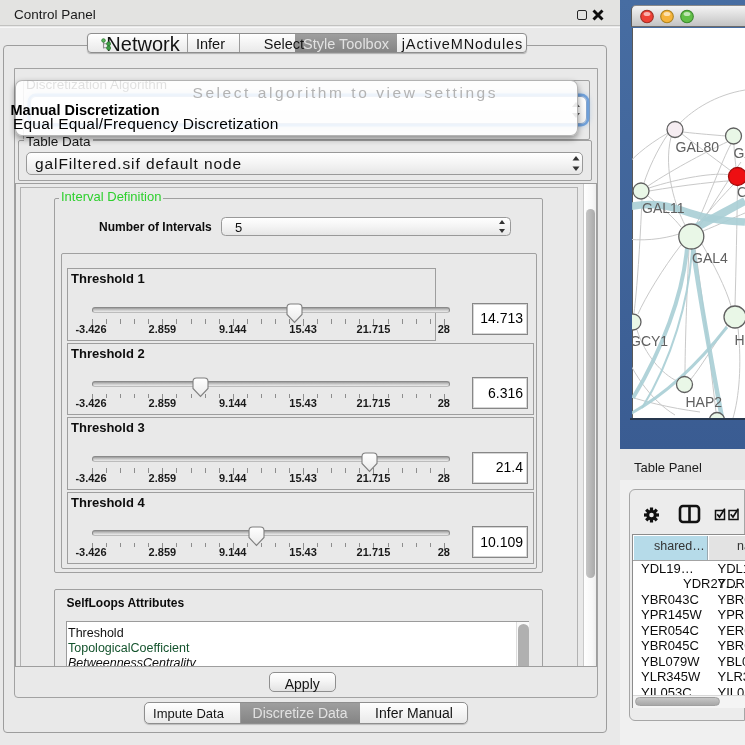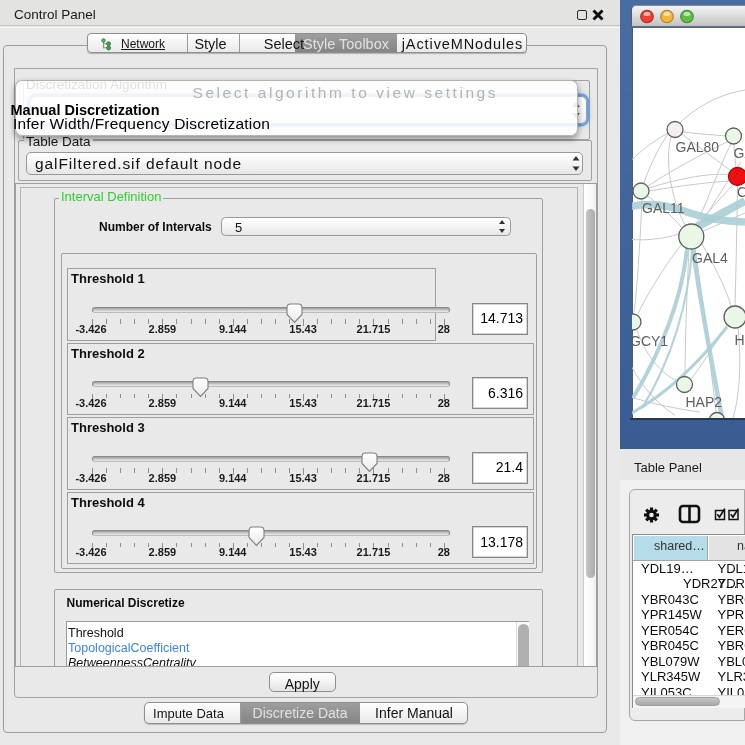--- a/index.html
+++ b/index.html
@@ -20,22 +20,22 @@
 <svg class="abs" style="left:592px;top:9px;" width="12" height="12" viewBox="0 0 12 12">
   <path d="M1.5,1.5 L10.5,10.5 M10.5,1.5 L1.5,10.5" stroke="#0d0d0d" stroke-width="2.9" stroke-linecap="butt"></path>
 </svg>
 
 <div class="abs" style="left:3px;top:45px;width:604px;height:688px;border:1px solid #9d9d9d;border-radius:4px;background:#e9e9e9;"></div>
 
 <div class="abs" style="left:87px;top:33px;width:440px;height:20px;border:1px solid #8e8e8e;border-radius:4px;background:linear-gradient(#ffffff,#f5f5f5 45%,#e9e9e9);box-shadow:0 1px 1px rgba(0,0,0,0.25);overflow:hidden;">
   <div class="abs" style="left:99.3px;top:0;width:1px;height:20px;background:#9b9b9b;"></div>
   <div class="abs" style="left:150.7px;top:0;width:1px;height:20px;background:#9b9b9b;"></div>
   <div class="abs" style="left:207px;top:0;width:102.4px;height:20px;background:linear-gradient(#9e9e9e,#828282);"></div>
-  <div class="abs" style="left:15px;top:1.5px;width:80px;text-align:center;font-size:12px;line-height:16px;color:#141414;text-decoration:underline;">Network</div>
-  <div class="abs" style="left:97px;top:1.5px;width:51px;text-align:center;font-size:14.5px;line-height:16px;color:#141414;">Style</div>
+  <div class="abs" style="left:15px;top:1.5px;width:80px;text-align:center;font-size:20px;line-height:16px;color:#141414;">Network</div>
+  <div class="abs" style="left:97px;top:1.5px;width:51px;text-align:center;font-size:14.5px;line-height:16px;color:#141414;">Infer</div>
   <div class="abs" style="left:168px;top:1.5px;width:56px;text-align:center;font-size:14.5px;line-height:16px;color:#141414;">Select</div>
   <div class="abs" style="left:207px;top:1.5px;width:102px;text-align:center;font-size:14.5px;line-height:16px;color:#e2e2e2;">Style Toolbox</div>
   <div class="abs" style="left:309px;top:1.5px;width:131px;text-align:center;font-size:14.5px;line-height:16px;letter-spacing:0.9px;color:#141414;">jActiveMNodules</div>
 
   <svg class="abs" style="left:12px;top:4px;" width="15" height="14" viewBox="0 0 15 14">
     <path d="M3.5,2.5 L3.5,10.5 M3.5,5.8 L7.5,5.8 M3.5,9.8 L7.5,9.8" stroke="#8f8f8f" stroke-width="1.1" fill="none"></path>
     <circle cx="3.5" cy="2.5" r="1.8" fill="#5cb85c" stroke="#2d7c34" stroke-width="0.8"></circle>
     <circle cx="8.6" cy="5.8" r="2" fill="#3f9e46" stroke="#2d7c34" stroke-width="0.8"></circle>
     <circle cx="8.6" cy="10" r="2" fill="#3f9e46" stroke="#2d7c34" stroke-width="0.8"></circle>
   </svg>
@@ -58,21 +58,21 @@
 <div class="abs" style="left:26px;top:152px;width:557px;height:23px;border:1px solid #999999;border-radius:5px;background:linear-gradient(#ffffff,#f4f4f4 50%,#e6e6e6);"></div>
 <div class="abs" style="left:35px;top:156px;font-size:15.5px;line-height:15px;letter-spacing:0.9px;color:#111;">galFiltered.sif default node</div>
 <svg class="abs" style="left:570px;top:155px;" width="12" height="17" viewBox="0 0 12 17">
   <path d="M6,1 L9.5,5.5 L2.5,5.5 Z" fill="#333"></path>
     <path d="M6,16 L9.5,11.5 L2.5,11.5 Z" fill="#333"></path>
 </svg>
 
 <div class="abs" style="left:15px;top:80px;width:563px;height:56px;border-radius:7px;background:rgba(255,255,255,0.88);border:1px solid rgba(150,150,150,0.7);box-shadow:0 3px 6px rgba(0,0,0,0.4);z-index:20;"></div>
 <div class="abs" style="left:192.5px;top:85.5px;font-size:15.5px;line-height:13px;letter-spacing:2.55px;color:#b3b3b3;z-index:21;">Select algorithm to view settings</div>
 <div class="abs b" style="left:10.5px;top:104px;font-size:14.5px;line-height:13px;color:#000;z-index:21;">Manual Discretization</div>
-<div class="abs" style="left:13px;top:116.5px;font-size:15.5px;line-height:13px;letter-spacing:0.2px;color:#000;z-index:21;">Infer Width/Frequency Discretization</div>
+<div class="abs" style="left:13px;top:116.5px;font-size:15.5px;line-height:13px;letter-spacing:0.2px;color:#000;z-index:21;">Equal Equal/Frequency Discretization</div>
 
 <div id="sp" class="abs" style="left:15px;top:183px;width:582px;height:484px;border:1px solid #9e9e9e;background:#e9e9e9;overflow:hidden;">
 
   <div class="abs" style="left:4px;top:3px;width:558px;height:600px;border:1px solid #b2b2b2;"></div>
 
   <div class="abs" style="left:38px;top:14px;width:489px;height:375px;border:1px solid #a0a0a0;border-radius:2px;"></div>
   <div class="abs" style="left:43px;top:4.5px;font-size:13px;color:#2ed02e;background:#e9e9e9;padding:0 2px;">Interval Definition</div>
 
   <div class="abs b" style="left:83px;top:35.5px;font-size:12px;color:#0c0c0c;">Number of Intervals</div>
 
@@ -269,30 +269,30 @@
           <path d="M1,4.5 Q1,1 4.5,1 L12.5,1 Q16,1 16,4.5 L16,11.5 L8.5,19.5 L1,11.5 Z" fill="url(#tg307.5)" stroke="#7f7f7f" stroke-width="1.1"></path>
           <defs>
             <linearGradient id="tg307.5" x1="0" y1="0" x2="0" y2="1">
               <stop offset="0" stop-color="#ffffff"></stop>
               <stop offset="0.75" stop-color="#efefef"></stop>
               <stop offset="1" stop-color="#e2e2e2"></stop>
             </linearGradient>
           </defs>
         </svg>
         <div class="abs" style="left:404px;top:33.5px;width:56px;height:32px;background:#fff;border:1px solid #878787;box-shadow:inset 0 0 0 1px #d5d5d5;"></div>
-        <div class="abs" style="left:404px;top:43px;width:51px;text-align:right;font-size:14px;line-height:13px;color:#000;">13.178</div>
+        <div class="abs" style="left:404px;top:43px;width:51px;text-align:right;font-size:14px;line-height:13px;color:#000;">10.109</div>
       </div>
     </div>
 
   <div class="abs" style="left:38px;top:405px;width:489px;height:120px;border:1px solid #a0a0a0;border-radius:2px;"></div>
-  <div class="abs b" style="left:50.5px;top:411.5px;font-size:12px;color:#0c0c0c;">Numerical Discretize</div>
+  <div class="abs b" style="left:50.5px;top:411.5px;font-size:12px;color:#0c0c0c;">SelfLoops Attributes</div>
 
   <div class="abs" style="left:50px;top:437px;width:463px;height:80px;background:#fff;border:1px solid #9b9b9b;">
     <div class="abs" style="left:1px;top:4px;font-size:12.5px;color:#111;">Threshold</div>
-    <div class="abs" style="left:1px;top:18.5px;font-size:12.5px;color:#3b82f6;">TopologicalCoefficient</div>
+    <div class="abs" style="left:1px;top:18.5px;font-size:12.5px;color:#14532d;">TopologicalCoefficient</div>
     <div class="abs" style="left:1px;top:33.5px;font-size:12.5px;color:#111;font-style:italic;">BetweennessCentrality</div>
     <div class="abs" style="left:449px;top:0;width:13px;height:80px;background:#fafafa;border-left:1px solid #ddd;"></div>
     <div class="abs" style="left:451px;top:2px;width:11px;height:76px;border-radius:5.5px;background:#b0b0b0;"></div>
   </div>
 
   <div class="abs" style="left:567px;top:0;width:15px;height:484px;background:linear-gradient(90deg,#ffffff,#f7f7f7 60%,#e8e8e8);border-left:1px solid #cacaca;"></div>
   <div class="abs" style="left:569.5px;top:25px;width:9px;height:369px;border-radius:5px;background:linear-gradient(90deg,#c6c6c6,#aaaaaa);"></div>
 </div>
 
 <div class="abs" style="left:268.5px;top:671.5px;width:67.5px;height:20px;border:1px solid #8f8f8f;border-radius:5px;background:linear-gradient(#ffffff,#f5f5f5 45%,#e3e3e3);"></div>

